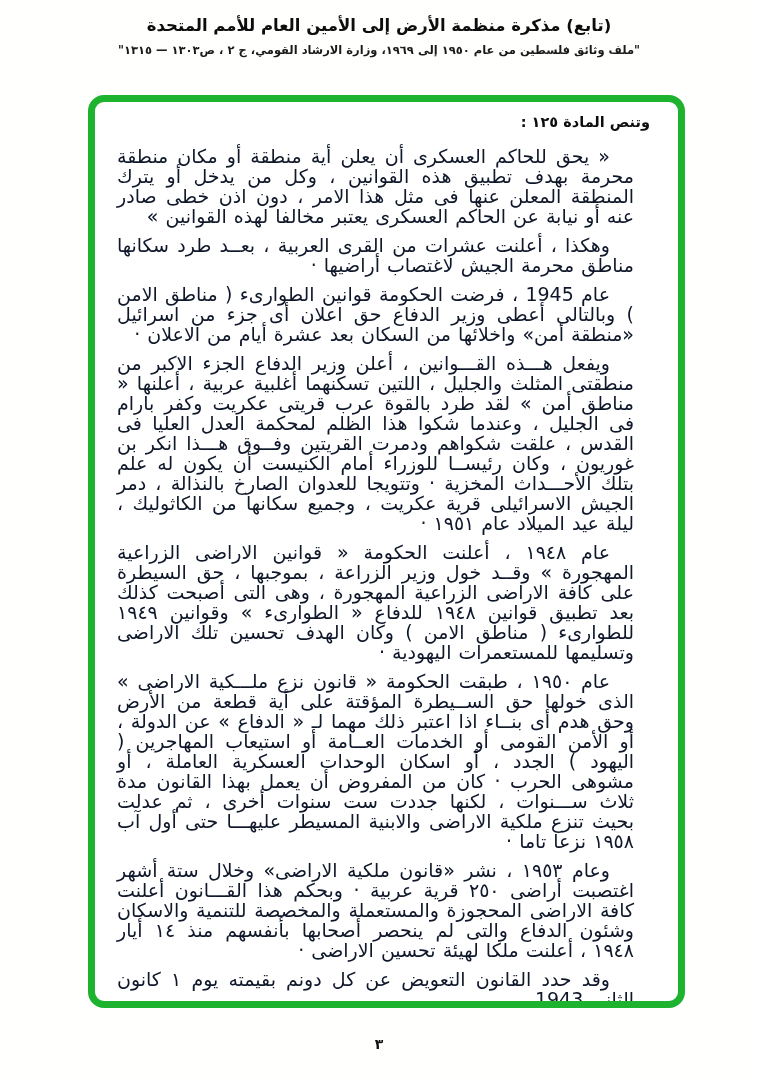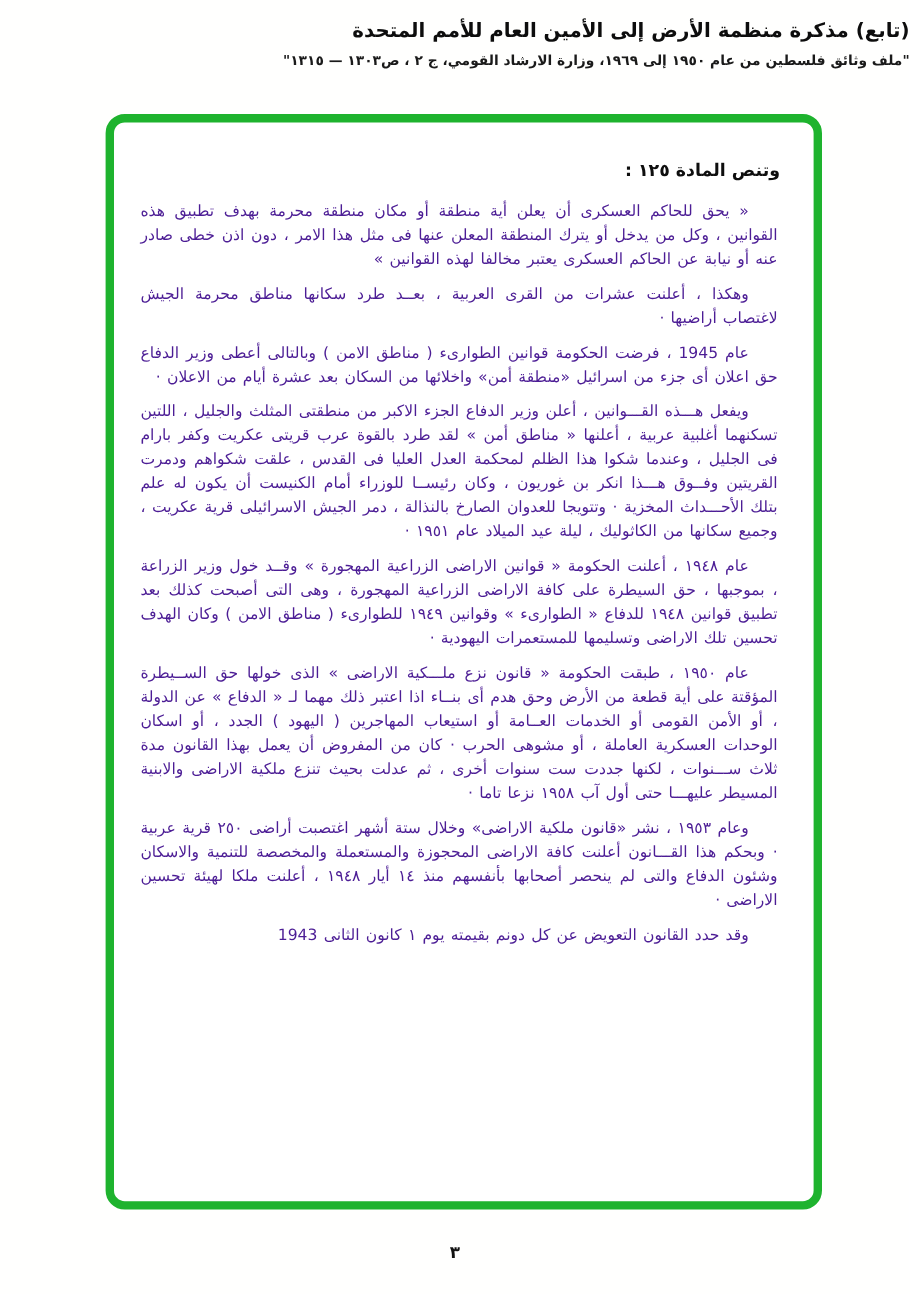--- a/index.html
+++ b/index.html
@@ -15,21 +15,21 @@
     background: #fffffe;
     color: #151515;
     overflow: hidden;
   }
   
   .header {
     position: absolute;
     top: 16px;
     left: 0;
     right: 0;
-    text-align: right;
+    text-align: center;
     direction: rtl;
   }
   .header-title {
     font-size: 16.5px;
     font-weight: bold;
     letter-spacing: 0;
     color: #0d0d0d;
   }
   .header-source {
     margin-top: 8px;
@@ -41,38 +41,38 @@
   .frame {
     position: absolute;
     left: 88px;
     top: 95px;
     width: 597px;
     height: 913px;
     box-sizing: border-box;
     border: 7px solid #1eb32e;
     border-radius: 16px;
     background: #ffffff;
-    padding: 27px 28px 16px 22px;
+    padding: 6px 28px 16px 22px;
     direction: rtl;
     overflow: hidden;
   }
   .article-heading {
     margin: 6px 0 16px 0;
     font-size: 14.5px;
     font-weight: bold;
     color: #0e0e0e;
   }
   .frame p {
-    margin: 0 2px 9px 0;
-    font-size: 13px;
+    margin: 0 16px 9px 0;
+    font-size: 19px;
     line-height: 20px;
     text-align: justify;
     text-align-last: right;
     text-indent: 24px;
-    color: #4c1d95;
+    color: #0f172a;
     word-spacing: 1px;
   }
   
   .page-number {
     position: absolute;
     top: 1036px;
     left: 0;
     right: 0;
     text-align: center;
     font-size: 14px;

